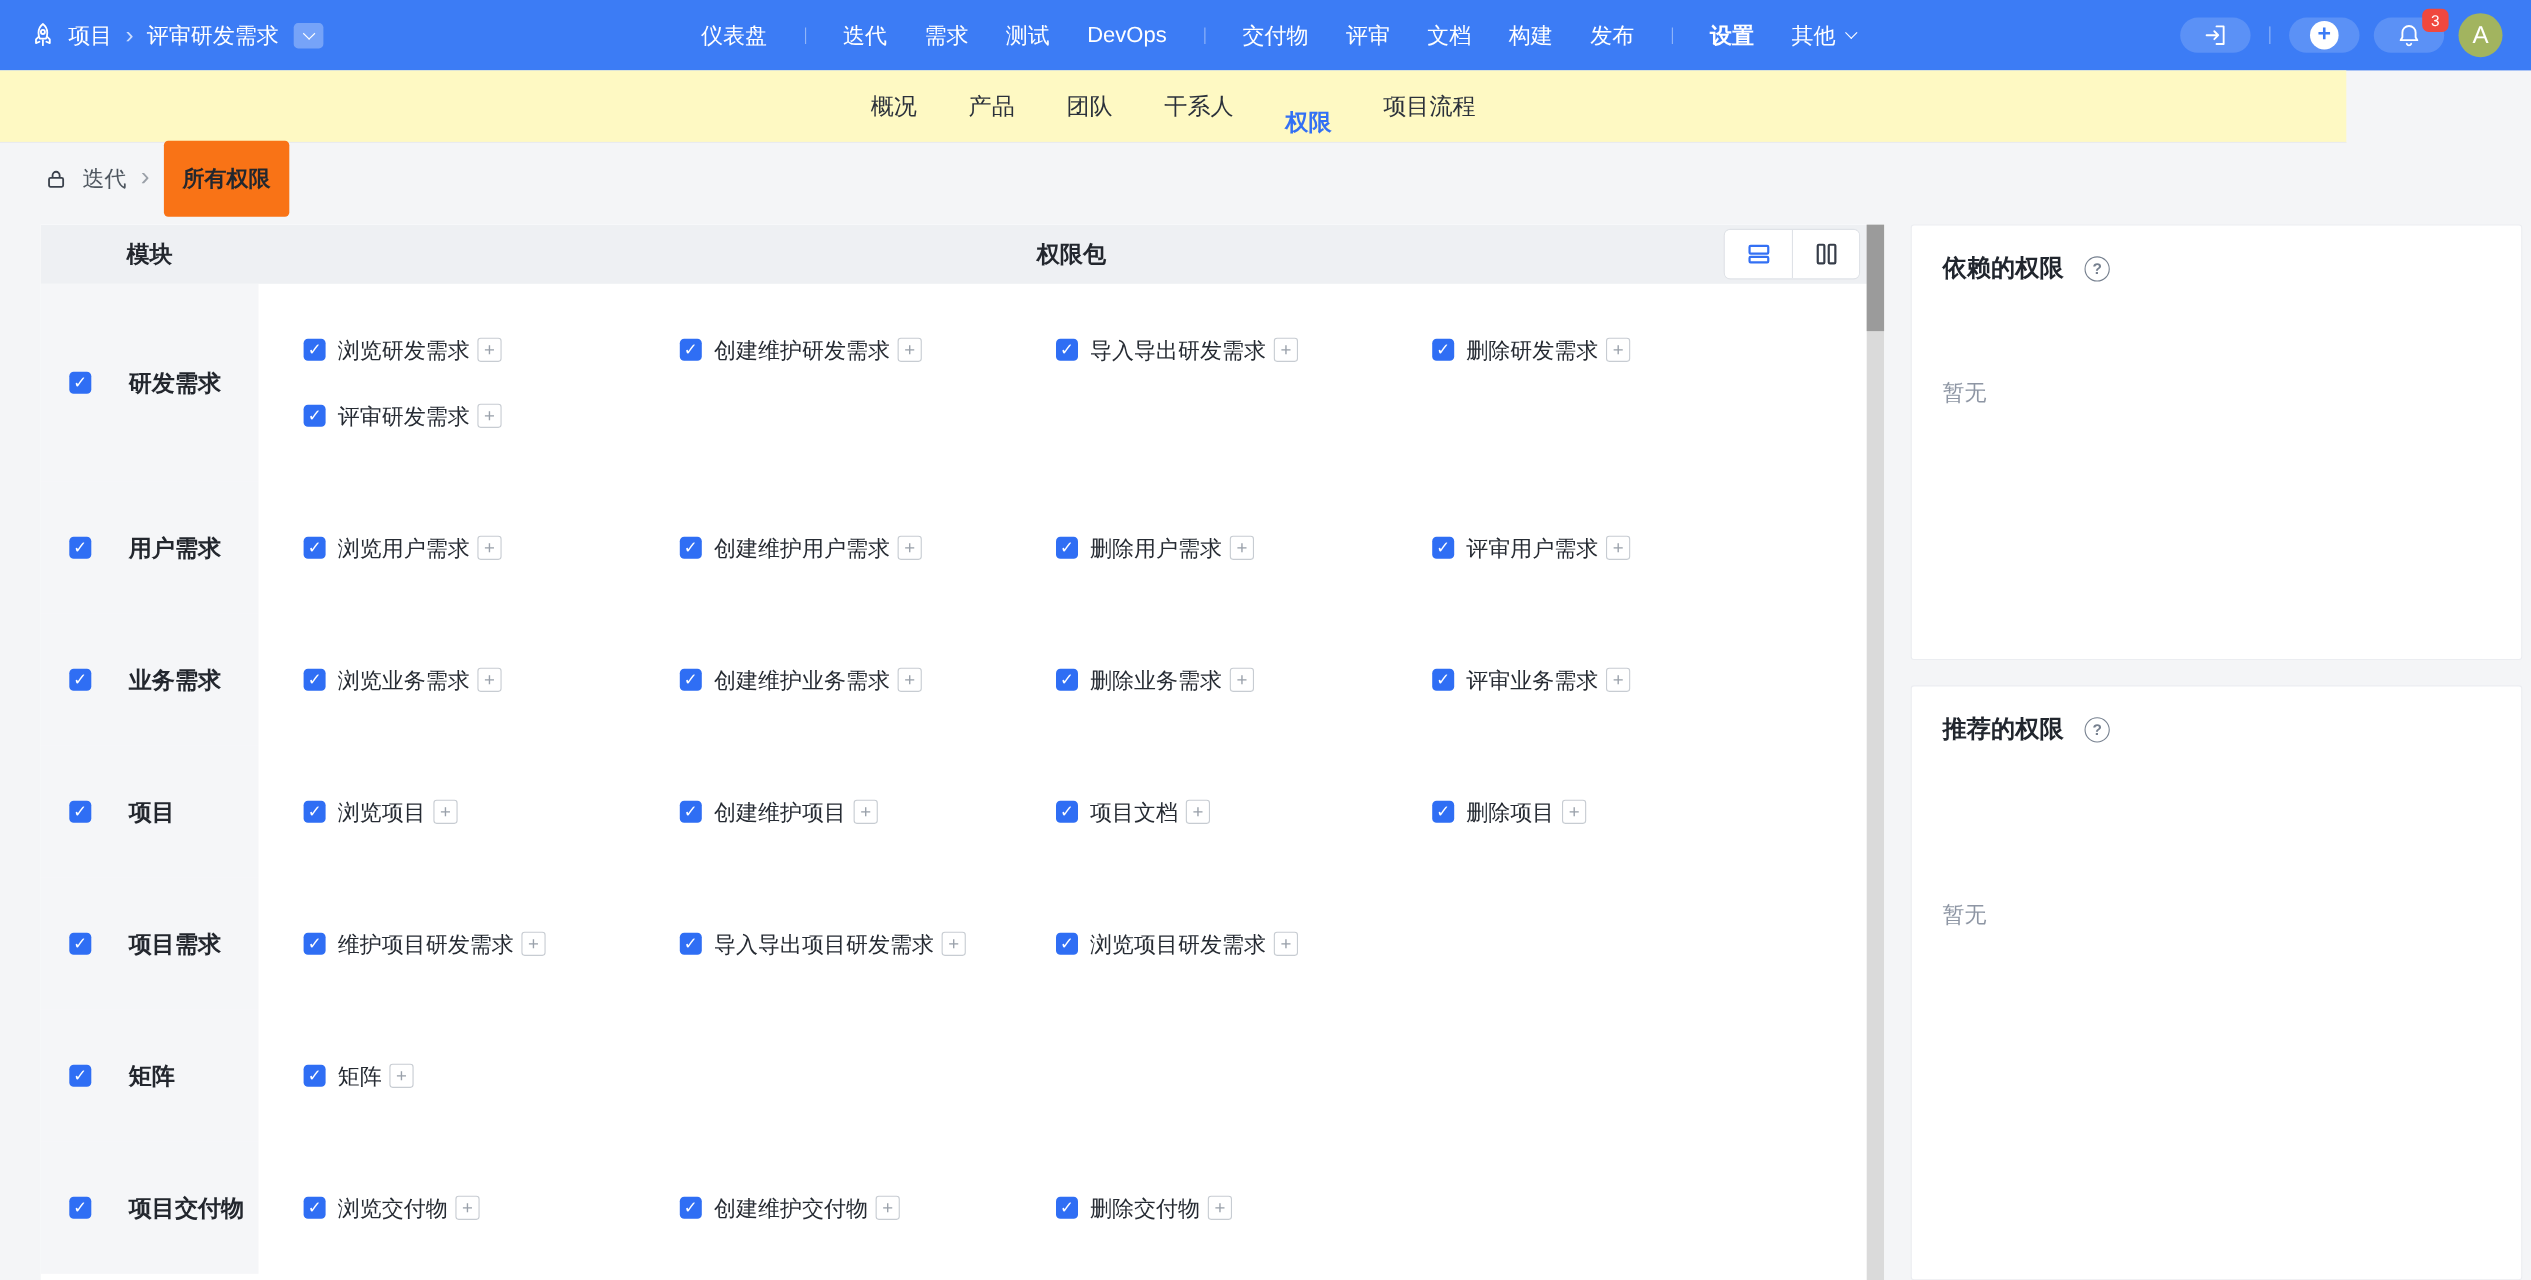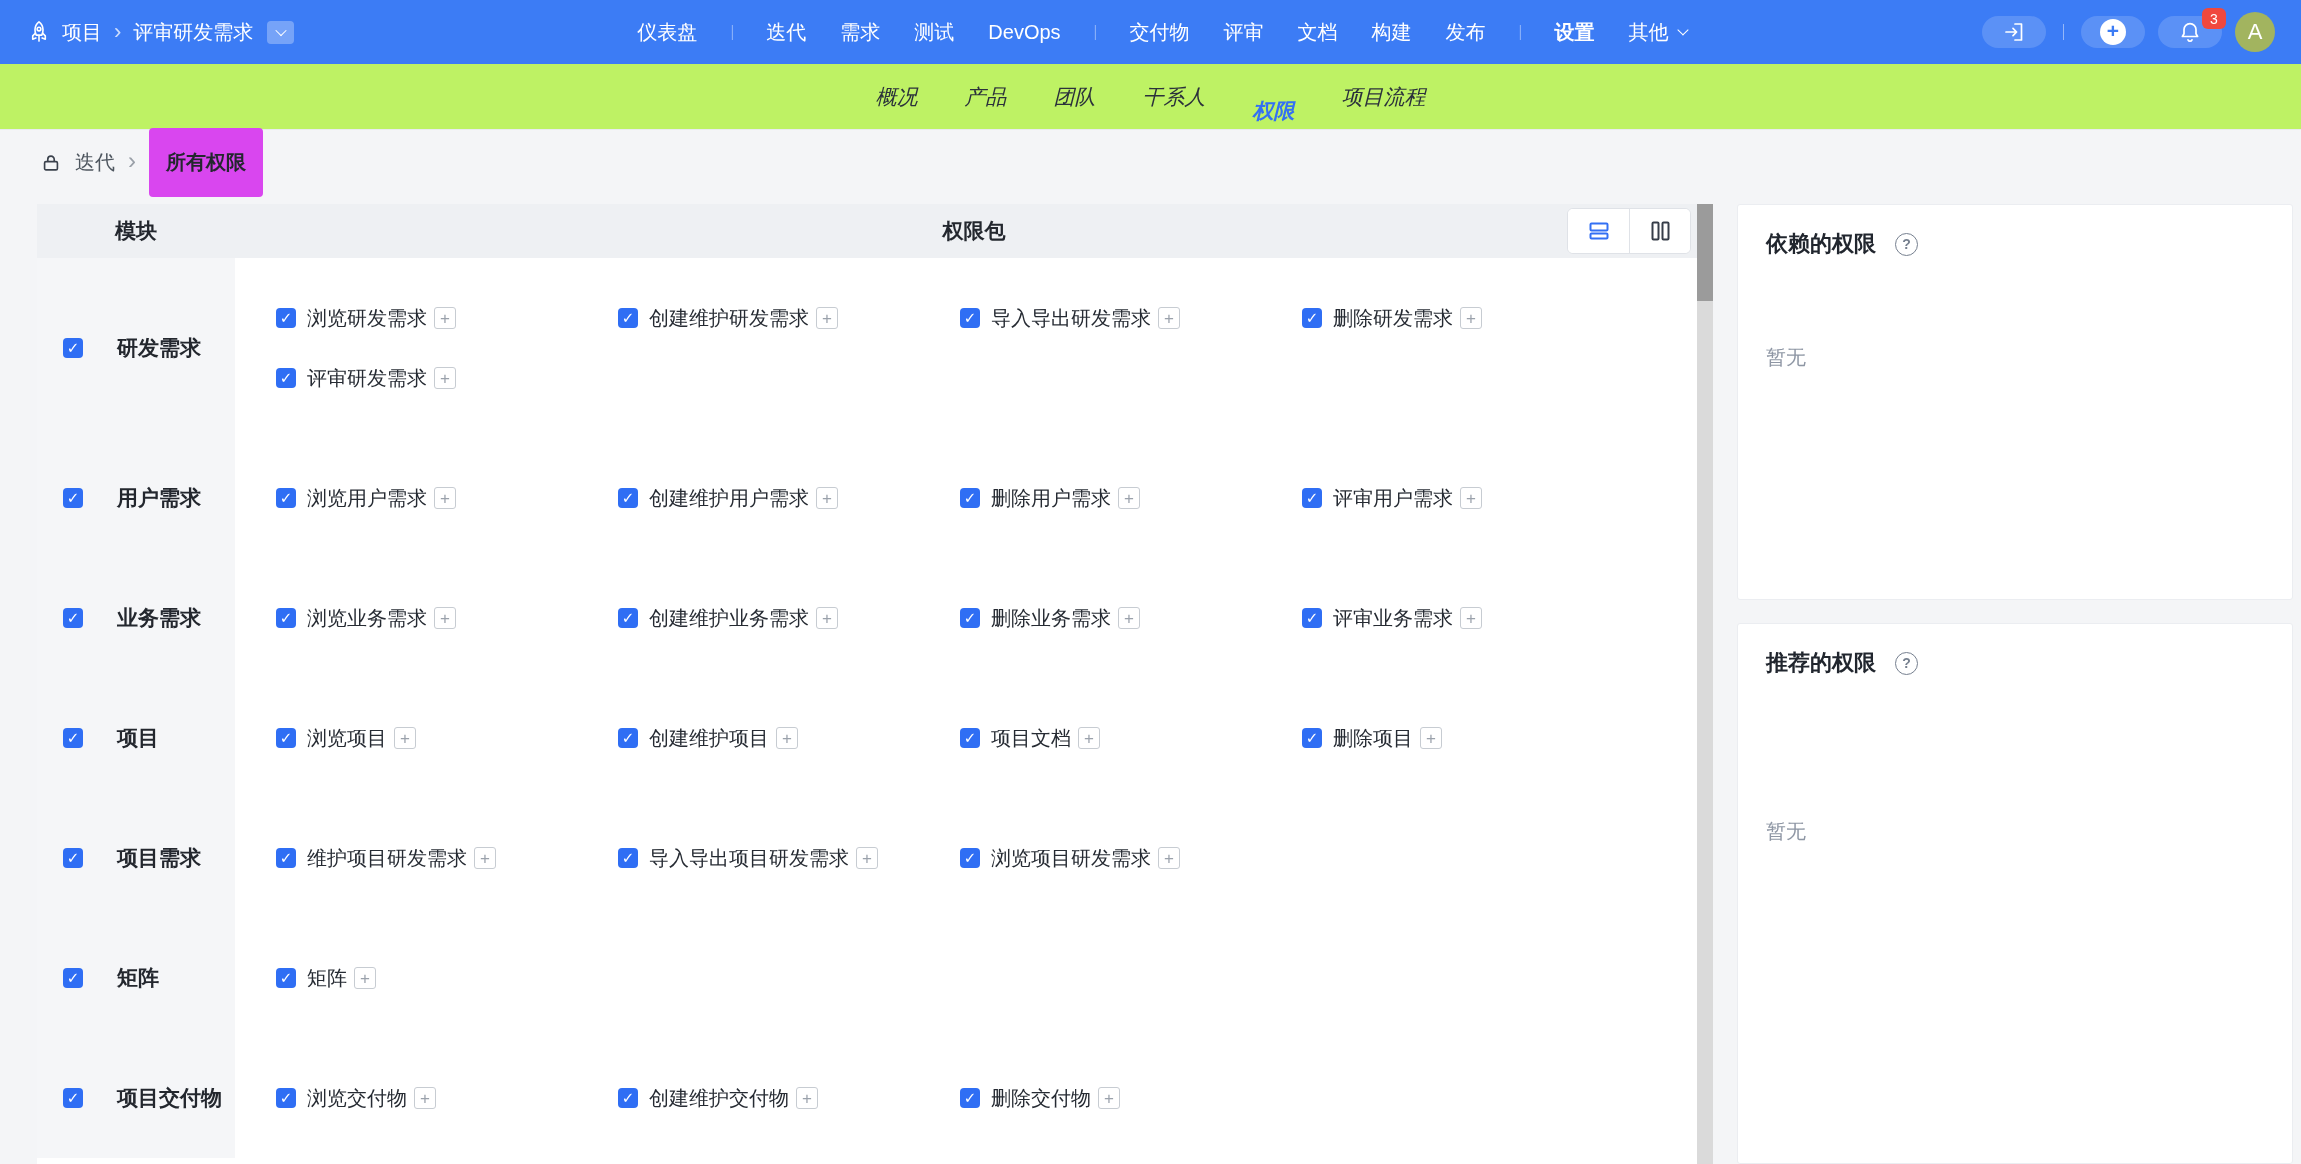--- a/index.html
+++ b/index.html
@@ -56,36 +56,36 @@
     background:#f0483e; color:#fff; font-size:14px; border-radius:6px;
     display:flex; align-items:center; justify-content:center; padding:0 6px;
   }
   .avatar {
     width:40px; height:40px; border-radius:50%; background:#a2b45f; color:#fff;
     font-size:22px; display:flex; align-items:center; justify-content:center;
   }
 
   
   .subnav {
-    position:absolute; top:64px; left:0; width:2301px; height:66px;
-    background:#bef264; border-bottom:1px solid #e9ebef;
-    display:flex; align-items:center; justify-content:center; gap:47px;font-style:italic;
+    position:absolute; top:64px; left:0; width:2133px; height:66px;
+    background:#fef9c3; border-bottom:1px solid #e9ebef;
+    display:flex; align-items:center; justify-content:center; gap:47px;
   }
   .subnav-item { font-size:21px; color:#2b313b; cursor:pointer; white-space:nowrap; }
   .subnav-item.active { color:#3370f4; font-weight:bold;margin-top:29px; }
 
   
   .crumbbar {
     position:absolute; top:130px; left:0; width:2301px; height:65px;
     display:flex; align-items:center; padding-left:40px; gap:13px;
   }
   .crumb-parent { font-size:20px; color:#4e565f; }
   .crumb-sep { font-size:24px; color:#9aa0a8; line-height:1; margin-top:-4px; }
   .crumb-pill {
-    background:#d946ef; border-radius:4px; padding:21px 17px;
+    background:#f97316; border-radius:4px; padding:21px 17px;
     font-size:20px; font-weight:bold; color:#23272e;
   }
 
   
   .table-card {
     position:absolute; left:37px; top:204px; width:1676px; height:960px;
     background:#fff; overflow:hidden;
   }
   .thead {
     height:54px; background:#eef0f3; display:flex; align-items:center; position:relative;

